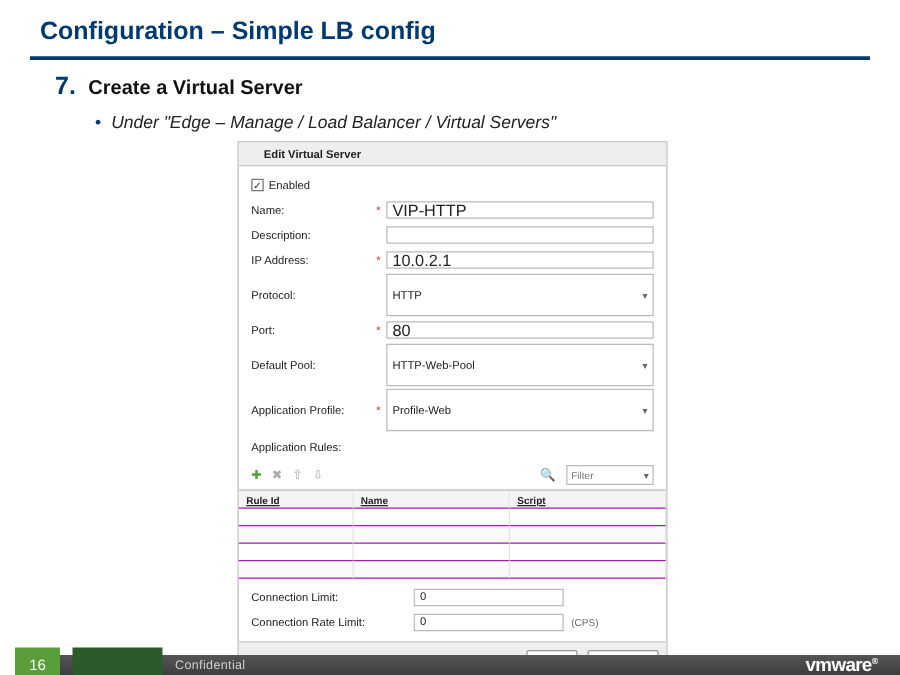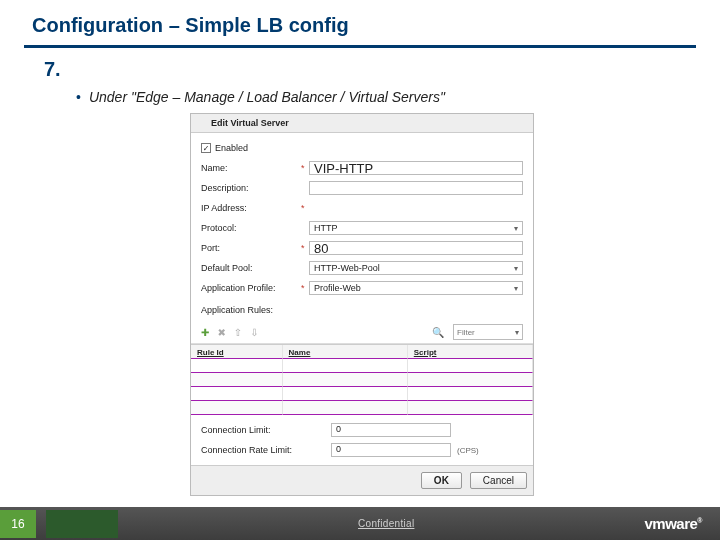--- a/index.html
+++ b/index.html
@@ -86,21 +86,21 @@
     height: 14px;
     border: 1px solid #bbb;
     background: #fff;
     font-size: 13px;
     padding: 0 4px;
     line-height: 13px;
   }
   .sel {
     display:flex;align-items:center;
     flex:1;height:14px;border:1px solid #bbb;background:#fff;
-    font-size:9px;padding:0 4px;justify-content:space-between;
+    font-size:9px;padding:16px 4px;justify-content:space-between;
   }
   .caret {font-size:8px;color:#666;}
   .cb { width:10px;height:10px;border:1px solid #777;display:inline-flex;align-items:center;justify-content:center;font-size:8px;margin-right:4px;background:#fff;}
   .rules-head {
     margin-top: 4px; font-weight: normal;
   }
   .tool-row {
     display:flex;align-items:center;gap:8px;
     padding:3px 0 3px 0;
     border-bottom:1px solid #ddd;
@@ -135,44 +135,45 @@
   }
   .btn.primary{font-weight:bold;}
   .note {
     font-style: italic;
     text-decoration: underline;
     font-size: 13px;
     padding-left: 34px;
     margin-top: 10px;
   }
   .footer {
-    position:absolute;bottom:0;left:0;right:0;height:33px;
+    position:absolute;bottom:0;left:12px;right:0;height:16px;
     background:linear-gradient(#555,#3d3d3d);
     color:#dcdcdc;font-size:10px;display:flex;align-items:center;
   }
   .pagebox{
     width:36px;height:28px;background:#5a9e3a;color:#fff;
     display:flex;align-items:center;justify-content:center;font-size:12px;margin-right:10px;
   }
   .accent{width:72px;height:28px;background:#2c5a2c;margin-right:10px;}
-  .conf{flex:1;text-align:center;color:#cfcfcf;font-size:10px;letter-spacing:.3px;text-decoration:underline;}
+  .conf{flex:1;color:#cfcfcf;font-size:10px;letter-spacing:.3px;}
   .logo{
     font-weight:bold;font-size:15px;color:#fff;margin-right:18px;letter-spacing:-.5px;font-family:Arial,Helvetica,sans-serif;
   }
   .logo sup{font-size:7px;vertical-align:super;}
 </style>
 </head>
 <body>
 
 <div class="slide-title">Configuration – Simple LB config</div>
 <hr class="title-rule">
 
 <div class="content">
   <div class="step-line">
     <span class="step-num">7.</span>
+    <span class="step-text">Create a Virtual Server</span>
   </div>
   <div class="sub-bullet">
     <span class="dot">•</span>
     <span class="txt">Under "Edge – Manage /  Load Balancer /  Virtual Servers"</span>
   </div>
 
   <div class="dialog-wrap">
     <div class="dialog">
       <div class="dlg-title">Edit Virtual Server</div>
       <div class="dlg-body">
@@ -190,20 +191,21 @@
 
         <div class="row">
           <span class="lbl">Description:</span>
           <span class="req"></span>
           <div class="fld"></div>
         </div>
 
         <div class="row">
           <span class="lbl">IP Address:</span>
           <span class="req">*</span>
+          <div class="fld">10.0.2.1</div>
         </div>
 
         <div class="row">
           <span class="lbl">Protocol:</span>
           <span class="req"></span>
           <div class="sel">
             <span>HTTP</span>
             <span class="caret">▾</span>
           </div>
         </div>

